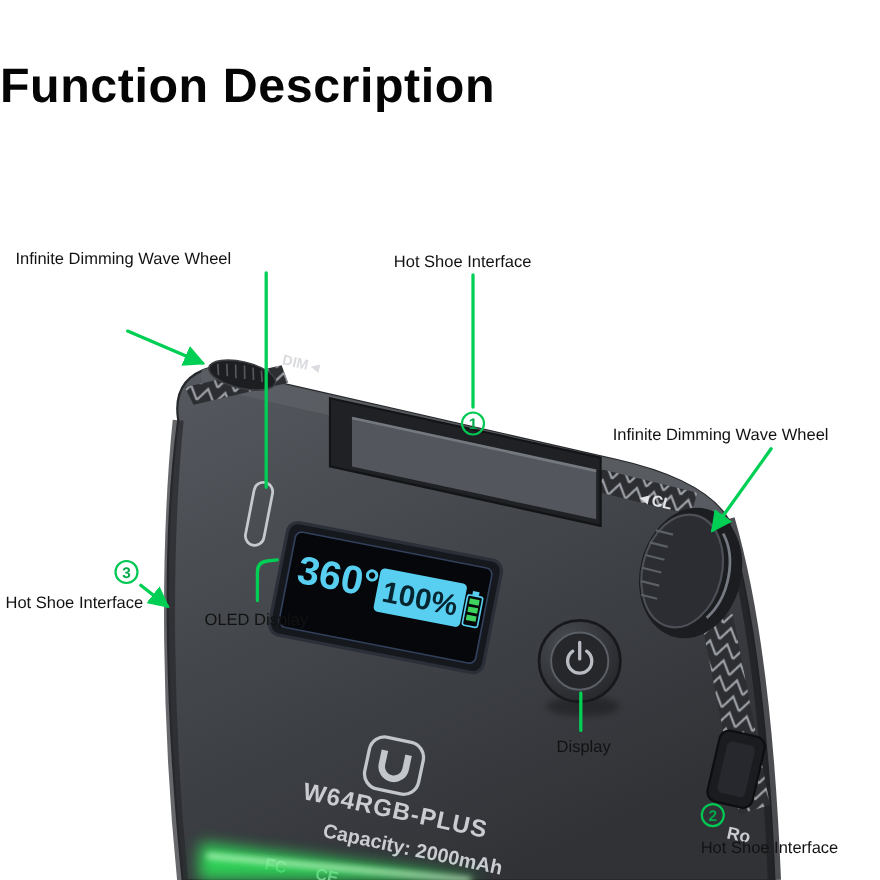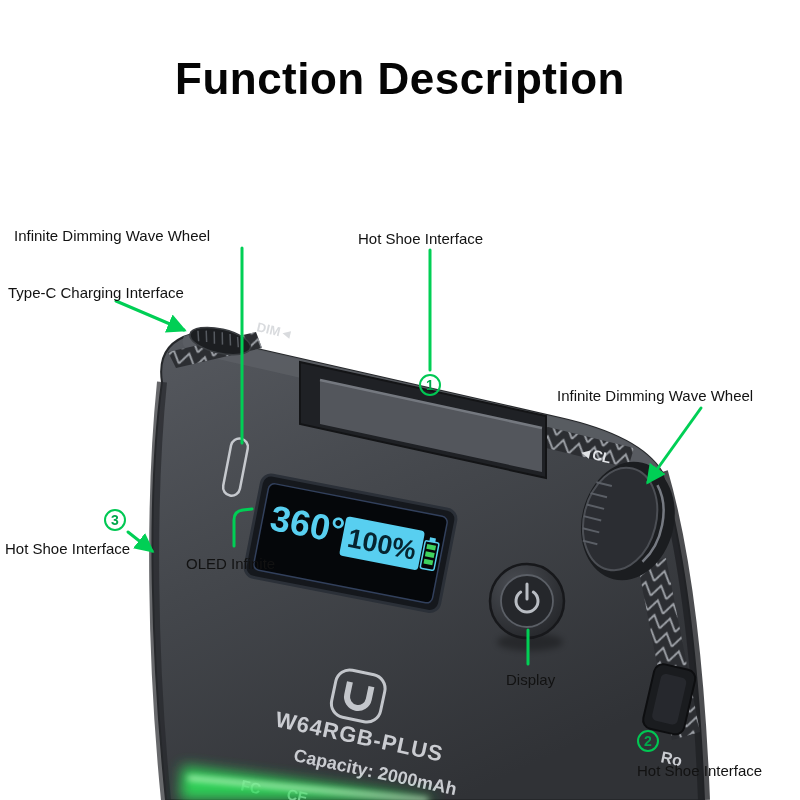--- a/index.html
+++ b/index.html
@@ -2,21 +2,21 @@
 <html><head>
 <meta charset="utf-8">
 <style>
   html,body{margin:0;padding:0;background:#ffffff;}
   .stage{
     position:relative;width:800px;height:800px;background:#ffffff;overflow:hidden;
     font-family:"Liberation Sans",sans-serif;
   }
   .layer{position:absolute;left:0;top:0;}
   .page-title{
-    position:absolute;left:0;top:54px;width:100%;text-align:center;
+    position:absolute;left:0;top:54px;width:100%;text-align:left;
     font-size:44px;font-weight:bold;color:#050505;letter-spacing:.5px;
   }
   .callout{
     position:absolute;font-size:15px;font-weight:normal;color:#121212;white-space:nowrap;
   }
   .num-badge{
     position:absolute;width:22px;height:22px;border-radius:50%;
     border:2px solid #00c853;color:#00a84b;box-sizing:border-box;
     display:flex;align-items:center;justify-content:center;
     font-size:14px;font-weight:bold;background:transparent;
@@ -155,27 +155,26 @@
       <path d="M 528 630 L 528 664"></path>
     </g>
   </svg>
 
   <div class="page-title">Function Description</div>
 
   <div class="callout" style="left:14px;top:227px">Infinite Dimming Wave Wheel</div>
 
   <div class="callout" style="left:358px;top:230px">Hot Shoe Interface</div>
 
-  <div class="callout" style="left:8px;top:284px">Type-C Charging Interface</div>
 
   <div class="callout" style="left:557px;top:387px">Infinite Dimming Wave Wheel</div>
 
   <div class="callout" style="left:5px;top:540px">Hot Shoe Interface</div>
 
-  <div class="callout" style="left:186px;top:555px">OLED Infinite</div>
+  <div class="callout" style="left:186px;top:555px">OLED Display</div>
 
   <div class="callout" style="left:506px;top:671px">Display</div>
 
   <div class="callout" style="left:637px;top:762px">Hot Shoe Interface</div>
 
   <div class="num-badge" style="left:419px;top:374px">1</div>
   <div class="num-badge" style="left:637px;top:730px">2</div>
   <div class="num-badge" style="left:104px;top:509px">3</div>
 
 </div>

